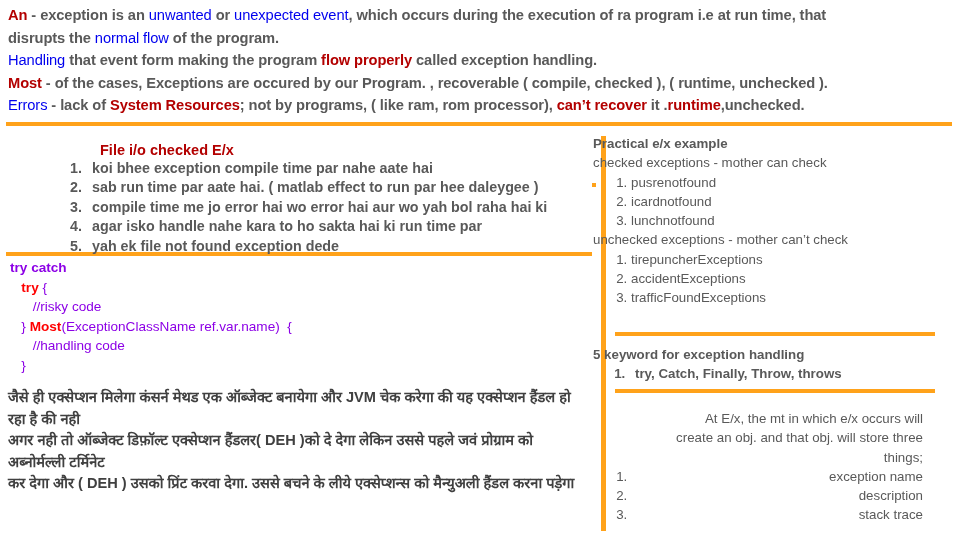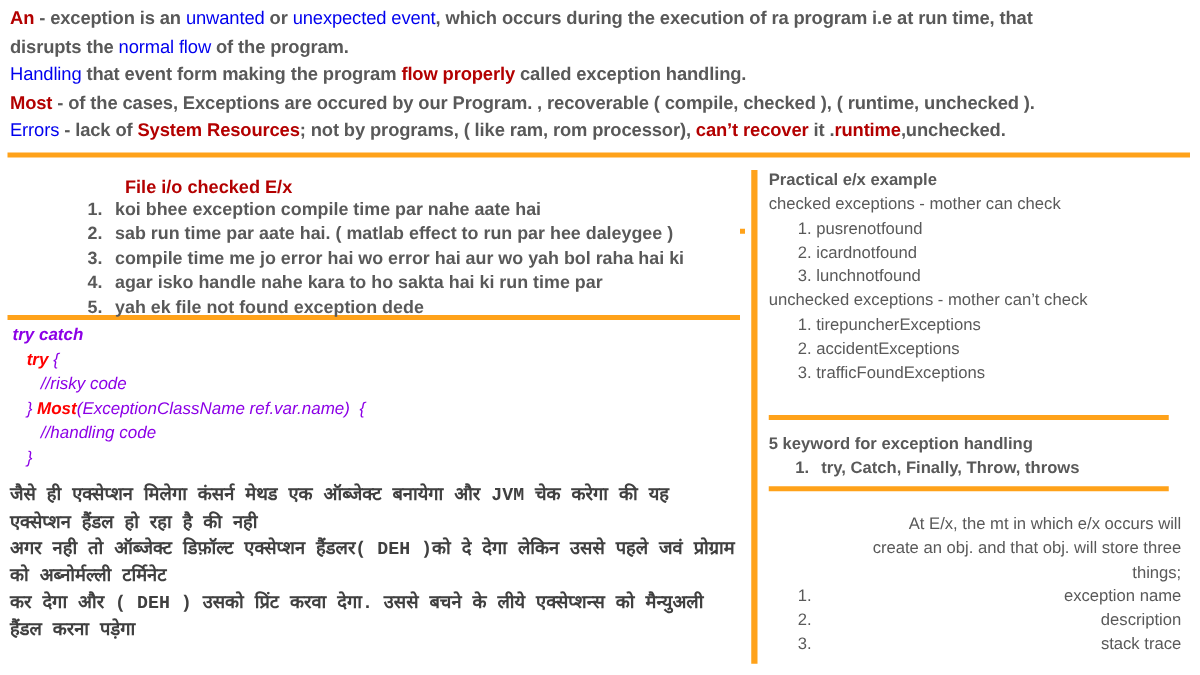--- a/index.html
+++ b/index.html
@@ -69,45 +69,44 @@
   ol.numlist li { padding-left: 6px; }
 
   
   #code-block {
     position: absolute;
     left: 10px;
     top: 258px;
     font-family: "Liberation Sans", sans-serif;
     font-size: 13.6px;
     line-height: 19.6px;
-    font-style: italic;
     color: #8C00E6;
   }
   #code-block .ln { white-space: pre; }
   #code-block .kw-purple { color: #8C00E6; font-weight: bold; }
   #code-block .kw-red { color: #FF0000; font-weight: bold; }
 
   
   #hindi {
     position: absolute;
     left: 8px;
     top: 387px;
     width: 580px;
     font-size: 14.6px;
     line-height: 21.5px;
     font-weight: bold;
     color: #404040;
-    font-family: Liberation Mono, monospace;
+    font-family: Liberation Sans, sans-serif;
   }
   #hindi p { margin: 0; }
 
   
   .right-block {
     position: absolute;
-    left: 615px;
+    left: 593px;
     width: 330px;
     font-size: 13.3px;
     line-height: 19.3px;
     color: #595959;
   }
   .right-block .hd { font-weight: bold; }
   .right-block ol {
     margin: 0;
     padding: 0 0 0 38px;
     list-style: decimal;

